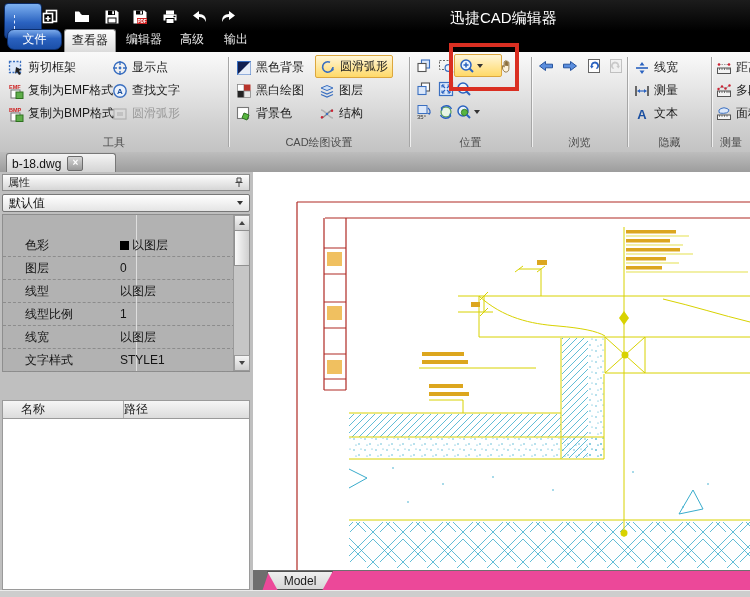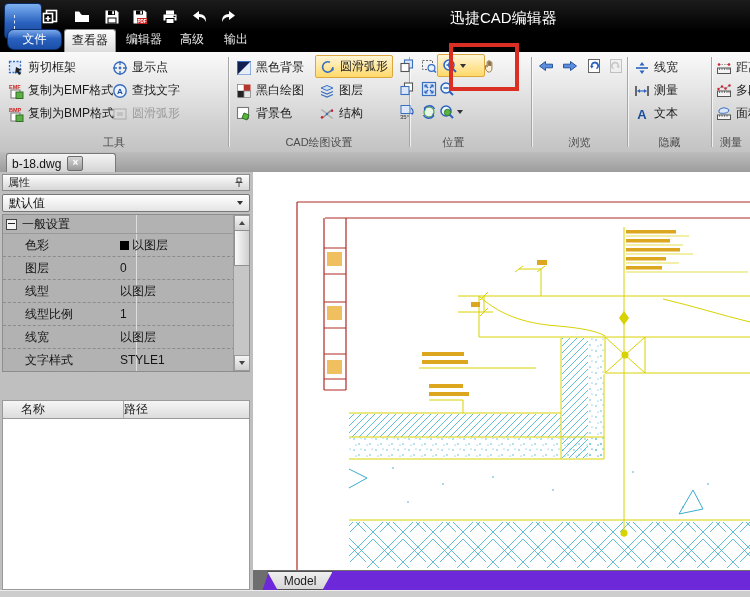--- a/index.html
+++ b/index.html
@@ -73,21 +73,21 @@
   
   #favhead{top:210px}
   #favcols{position:absolute;left:2px;top:228px;width:248px;height:19px;background:linear-gradient(#f6f6f6,#dcdcdc);
            border:1px solid #9a9a9a;box-sizing:border-box;font-size:12px;color:#222;display:flex;align-items:center}
   #favcols .c1{padding-left:18px;width:120px;box-sizing:border-box}
   #favcols .c2{padding-left:0;border-left:1px solid #aaa;height:100%;display:flex;align-items:center;flex:1}
   #favbody{position:absolute;left:2px;top:247px;width:248px;height:171px;background:#fff;border:1px solid #9a9a9a;border-top:none;box-sizing:border-box}
   
   #canvas{left:253px;top:172px;width:497px;height:398px;background:#fff;overflow:hidden}
   
-  #modelbar{left:253px;top:570px;width:497px;height:20px;background:#6d28d9;border-top:1px solid #6f6f6f}
+  #modelbar{left:253px;top:570px;width:497px;height:20px;background:#ec4899;border-top:1px solid #6f6f6f}
   #model-notch{position:absolute;left:0;top:0;width:16px;height:19px;background:#6e6e6e;clip-path:polygon(0 0,100% 0,60% 100%,0 100%)}
   #modeltab{position:absolute;left:14px;top:0;width:66px;height:19px;background:linear-gradient(#efefef,#d7d7d7);
             border:1px solid #4f4f4f;box-sizing:border-box;clip-path:polygon(0 0,100% 0,84% 100%,16% 100%);
             font-size:12px;color:#1a1a1a;display:flex;align-items:center;justify-content:center}
   #bottomstrip{left:0;top:590px;width:750px;height:7px;background:#cdcdcd;border-top:1px solid #ececec}
   svg{display:block}
   svg text{font-family:"Liberation Sans","DejaVu Sans",sans-serif}
 </style>
 </head>
 <body>
@@ -257,21 +257,21 @@
         <path d="M2,4 C6,4 10,12 14,12" fill="none" stroke="#b0b0b0" stroke-width="1.3"></path>
         <circle cx="3" cy="11.3" r="1.2" fill="#c23"></circle>
           <circle cx="13" cy="4.7" r="1.2" fill="#c23"></circle>
         <circle cx="8" cy="8" r="1.2" fill="#3a6fc0"></circle>
       </svg>
       <span>结构</span>
     </div>
     <div class="grp-label">CAD绘图设置</div>
   </div>
 
-  <div class="abs" style="left:393px;top:0;width:121px;height:100px">
+  <div class="abs" style="left:410px;top:0;width:121px;height:100px">
     <div class="icobtn" style="left:4px;top:4px">
       <svg class="ico" viewBox="0 0 16 16">
         <rect x="5.5" y="2" width="8" height="8" fill="#dce8fa" stroke="#3a6fc0" stroke-width="1.1"></rect>
         <rect x="2" y="5.5" width="8" height="8" fill="#fff" stroke="#555" stroke-width="1.1"></rect>
       </svg>
     </div>
     <div class="icobtn" style="left:26px;top:4px">
       <svg class="ico" viewBox="0 0 16 16">
         <rect x="1.5" y="2.5" width="10" height="9" fill="none" stroke="#666" stroke-width="1" stroke-dasharray="2 1.5"></rect>
         <circle cx="10.5" cy="10" r="3.4" fill="#eaf1fb" stroke="#3a6fc0" stroke-width="1.2"></circle>
@@ -439,24 +439,20 @@
       <path d="M1.5,5.5 h7 M5,5.5 v4.5" stroke="#444" stroke-width="1" fill="none"></path>
     </svg>
   </div>
   <div id="preset" class="abs">
     <span>默认值</span>
     <span class="dd"></span>
   </div>
 
   <div id="grid" class="abs">
     <div class="colline"></div>
-    <div class="sectrow">
-      <span class="minusbox"></span>
-      <span>一般设置</span>
-    </div>
     <div class="prow" style="top:19px">
       <span class="pname">色彩</span>
       <span class="pval">
           <span class="swatch" style="background:#000"></span>
           <span>以图层</span>
         </span>
     </div>
     <div class="prow" style="top:42px">
       <span class="pname">图层</span>
       <span class="pval">

